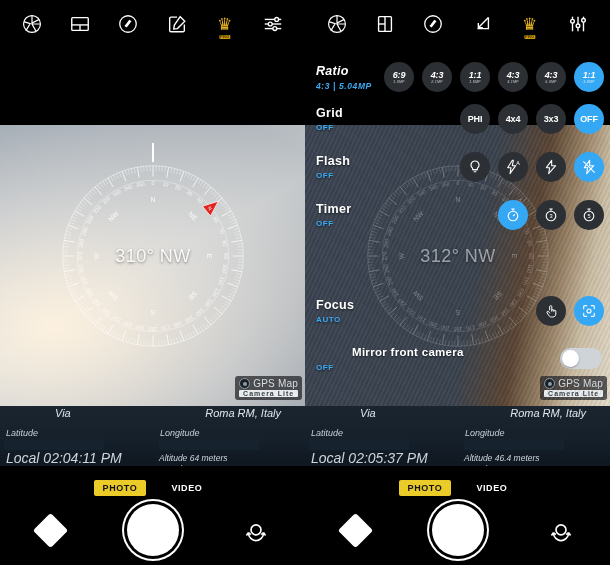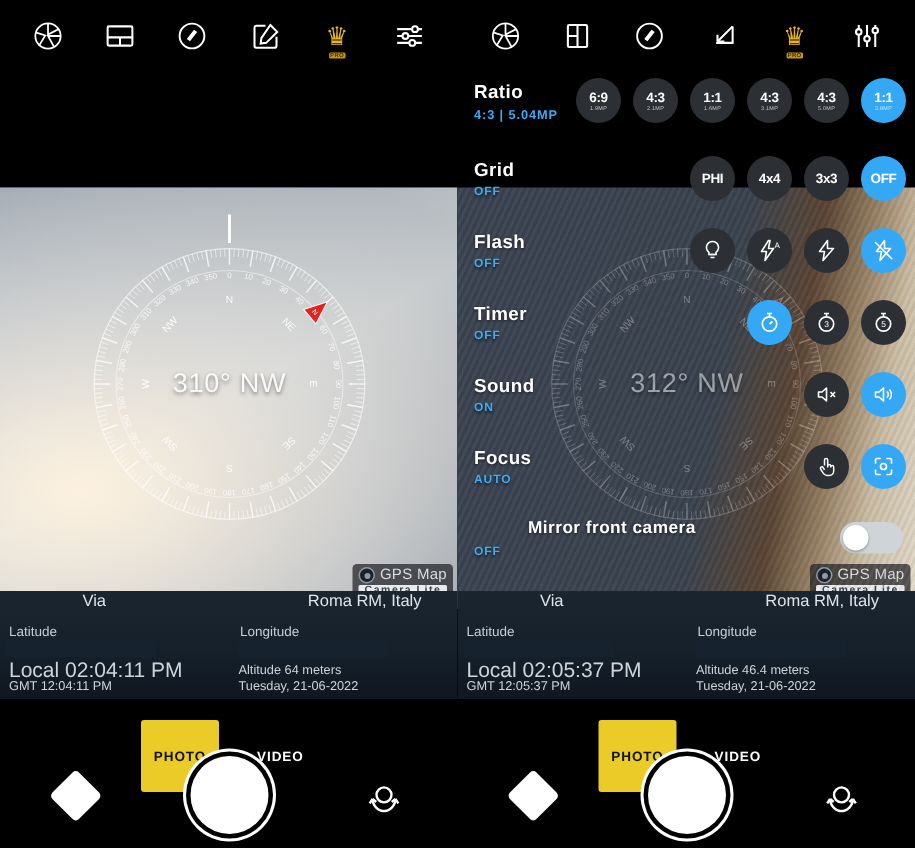--- a/index.html
+++ b/index.html
@@ -71,22 +71,22 @@
     display: flex; flex-direction: column; align-items: stretch; }
   .wm-top { display:flex; align-items:center; gap:3px; }
   .wm-badge { width:11px; height:11px; border-radius:50%; border:1.5px solid #8d9aa6;
     background:#1b2026; display:flex;align-items:center;justify-content:center; }
   .wm-badge i { width:4px;height:4px;border-radius:50%;background:#8d9aa6;display:block; }
   .wm-title { font-size: 10px; color:#d8dde3; letter-spacing:.2px; }
   .wm-sub { margin-top:1px; background:#e9ecef; color:#3b4249; font-size:7px;
     text-align:center; letter-spacing:1px; border-radius:1px; padding:0 2px; font-weight:bold; }
 
   
-  .infobar { position: absolute; left: 0; bottom: 0; width: 305px; height: 72px;
-    background: linear-gradient(180deg,#1a2530 0%, #15202b 55%, #0f1720 100%); }
+  .infobar { position: absolute; left: 0; bottom: 0; width: 305px; height: 60px;
+    background: linear-gradient(180deg,#1a2530 0%, #15202b 55%, #0f1720 100%); font-style: italic; }
   .ib-row1 { position: relative; height: 18px; }
   .ib-via { position:absolute; left:55px; top:1px; font-size:11px; color:#dfe5ea; }
   .ib-city { position:absolute; right:24px; top:1px; font-size:11px; color:#dfe5ea; }
   .ib-lat-lbl { position:absolute; left:6px; top:22px; font-size:9px; color:#c7ced5; }
   .ib-lon-lbl { position:absolute; left:160px; top:22px; font-size:9px; color:#c7ced5; }
   .redact { position:absolute; height:11px; background:#16222e; border-radius:1px; }
   .redact.lat { left:4px; top:33px; width:100px; }
   .redact.lon { left:159px; top:33px; width:100px; }
   .ib-ll { position:absolute; left:6px; top:47px; font-size:14px; color:#cdd4da; line-height:11px; }
   .ib-lg { position:absolute; left:6px; top:58px; font-size:8.5px; color:#cdd4da; line-height:11px; }
@@ -117,21 +117,21 @@
     border-radius:50%; background:#fff; box-shadow:0 1px 2px rgba(0,0,0,.3); }
 
   .ratio-row-bg { position:absolute; left:0; top:0; width:305px; height:48px; background:#000; }
 
   
   .bottombar { position:absolute; top:466px; left:0; width:610px; height:99px; background:#000; }
   .bb-half { position:absolute; top:0; width:305px; height:99px; }
   .bb-half.l { left:0; } .bb-half.r { left:305px; }
   .modes { position:absolute; top:14px; left:0; width:305px; display:flex;
     justify-content:center; align-items:center; gap:16px; }
-  .mode { font-size:9px; letter-spacing:.6px; color:#fff; font-weight:bold; padding:19px 9px; }
+  .mode { font-size:9px; letter-spacing:.6px; color:#fff; font-weight:bold; padding:3px 9px; }
   .mode.active { background:#ebcb28; color:#111; border-radius:2px; }
   .shutter { position:absolute; left:50%; top:38px; transform:translateX(-50%);
     width:52px; height:52px; border-radius:50%; background:#fff;
     box-shadow:0 0 0 3px #000, 0 0 0 5px #fff; }
   .diamond { position:absolute; left:38px; top:52px; width:25px; height:25px;
     background:#fff; transform:rotate(45deg); border-radius:3px; }
   .flip { position:absolute; right:36px; top:52px; width:26px; height:26px; color:#fff; }
   .flip svg { width:26px; height:26px; display:block; }
 </style>
 </head>
@@ -771,21 +771,21 @@
         <span class="redact lat"></span>
         <span class="redact lon"></span>
         <span class="ib-ll">Local 02:05:37 PM</span>
         <span class="ib-lg">GMT 12:05:37 PM</span>
         <span class="ib-alt">Altitude 46.4 meters</span>
         <span class="ib-date">Tuesday, 21-06-2022</span>
       </div>
     </div>
 
     <div class="settings" id="settings-overlay">
-        <div class="srow" style="top: 0px; pointer-events: auto;">
+        <div class="srow" style="top: 10px; pointer-events: auto; font-style: italic;">
           <div class="ratio-row-bg"></div>
           <div class="srow-title">Ratio</div>
           <div class="srow-sub" style="font-size: 8.5px;">4:3 | 5.04MP</div>
           <div class="opts">
             <div class="opt">
               <span class="main">6:9</span>
               <span class="sub">1.9MP</span>
             </div>
             <div class="opt">
               <span class="main">4:3</span>
@@ -871,38 +871,20 @@
                 <circle cx="12" cy="13.5" r="7.2"></circle>
                 <path d="M9.5 3h5M12 3v2.6"></path>
                 <text x="12" y="17" font-size="8.5" fill="currentColor" stroke="none" text-anchor="middle" font-family="Liberation Sans, sans-serif">3</text>
               </svg>
             </div>
             <div class="opt">
               <svg viewBox="0 0 24 24" fill="none" stroke="currentColor" stroke-width="1.7">
                 <circle cx="12" cy="13.5" r="7.2"></circle>
                 <path d="M9.5 3h5M12 3v2.6"></path>
                 <text x="12" y="17" font-size="8.5" fill="currentColor" stroke="none" text-anchor="middle" font-family="Liberation Sans, sans-serif">5</text>
-              </svg>
-            </div>
-          </div>
-        </div>
-        <div class="srow" style="top: 196px; pointer-events: auto;">
-          <div class="srow-title">Sound</div>
-          <div class="srow-sub">ON</div>
-          <div class="opts">
-            <div class="opt">
-              <svg viewBox="0 0 24 24" fill="none" stroke="currentColor" stroke-width="1.6">
-                <path d="M4 9.5h3.5L12 5.5v13L7.5 14.5H4z" stroke-linejoin="round"></path>
-                <path d="M16 9.5l4.5 5M20.5 9.5l-4.5 5"></path>
-              </svg>
-            </div>
-            <div class="opt on">
-              <svg viewBox="0 0 24 24" fill="none" stroke="currentColor" stroke-width="1.6">
-                <path d="M4 9.5h3.5L12 5.5v13L7.5 14.5H4z" stroke-linejoin="round"></path>
-                <path d="M15.5 9a4.5 4.5 0 0 1 0 6M18 7a8 8 0 0 1 0 10"></path>
               </svg>
             </div>
           </div>
         </div>
         <div class="srow" style="top: 244px; pointer-events: auto;">
           <div class="srow-title">Focus</div>
           <div class="srow-sub">AUTO</div>
           <div class="opts">
             <div class="opt">
               <svg viewBox="0 0 24 24" fill="none" stroke="currentColor" stroke-width="1.5">

